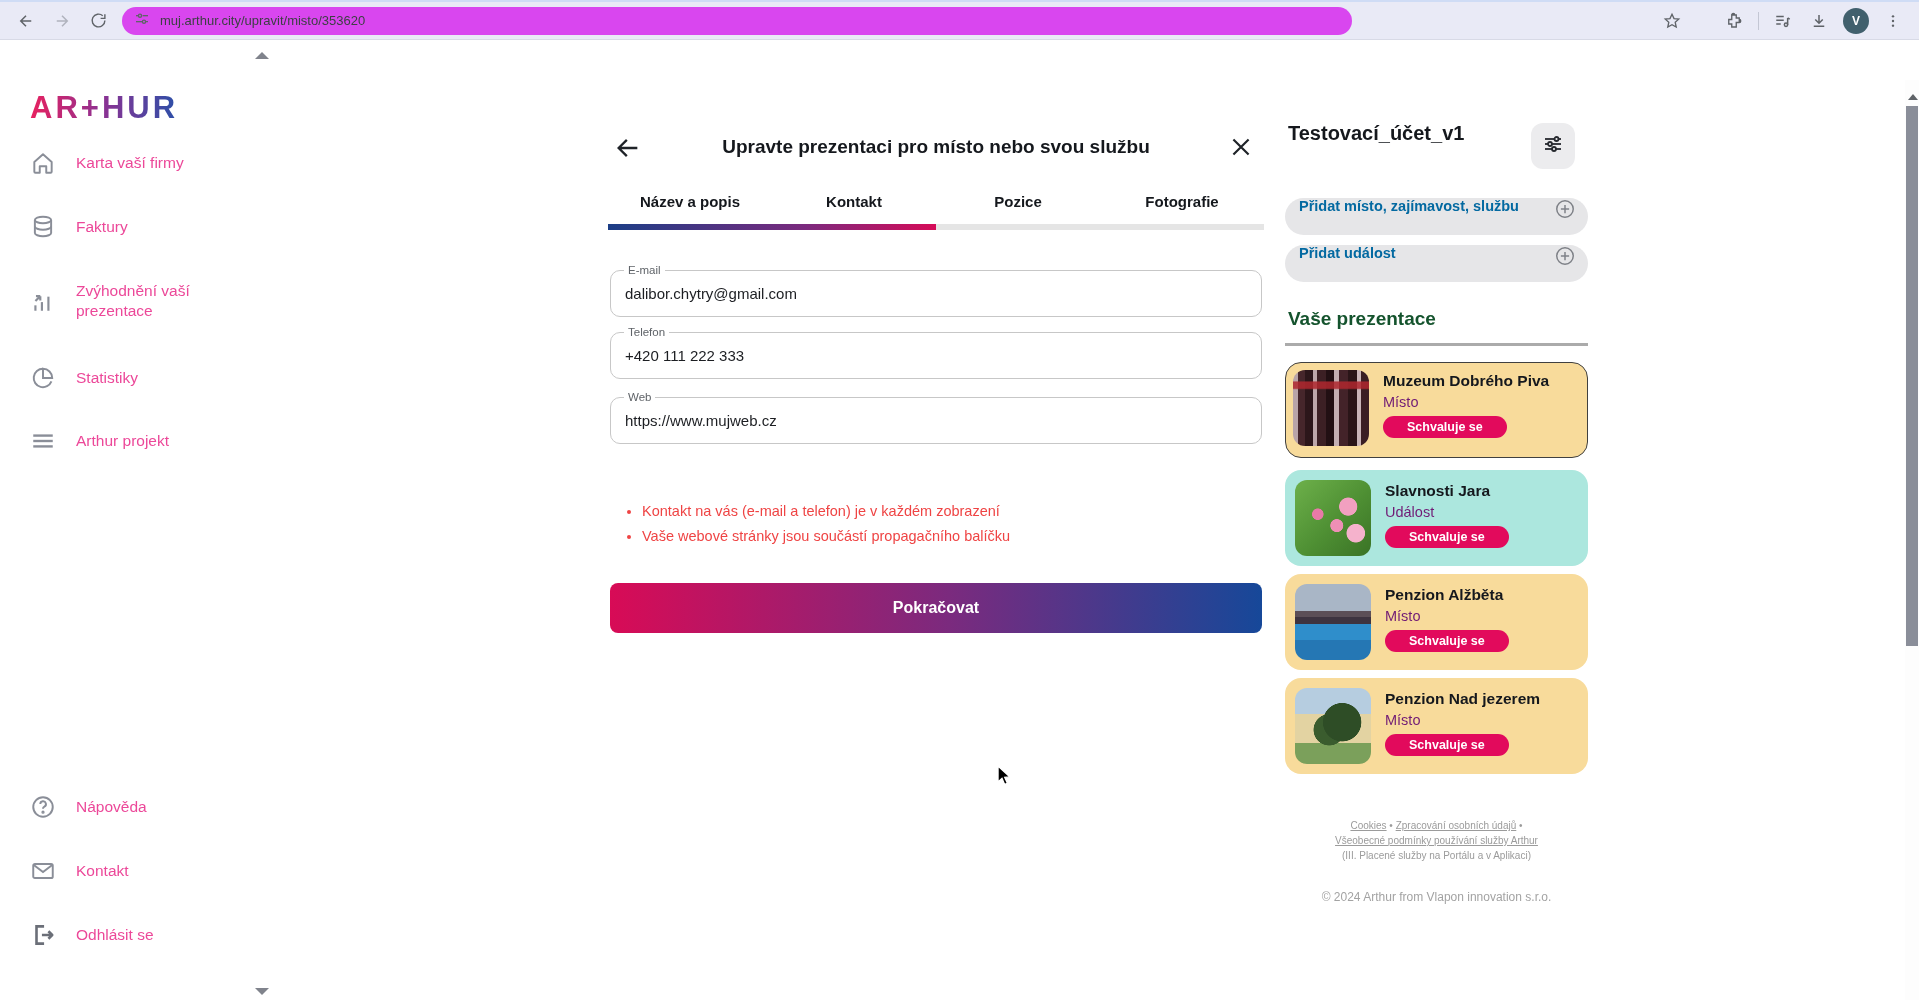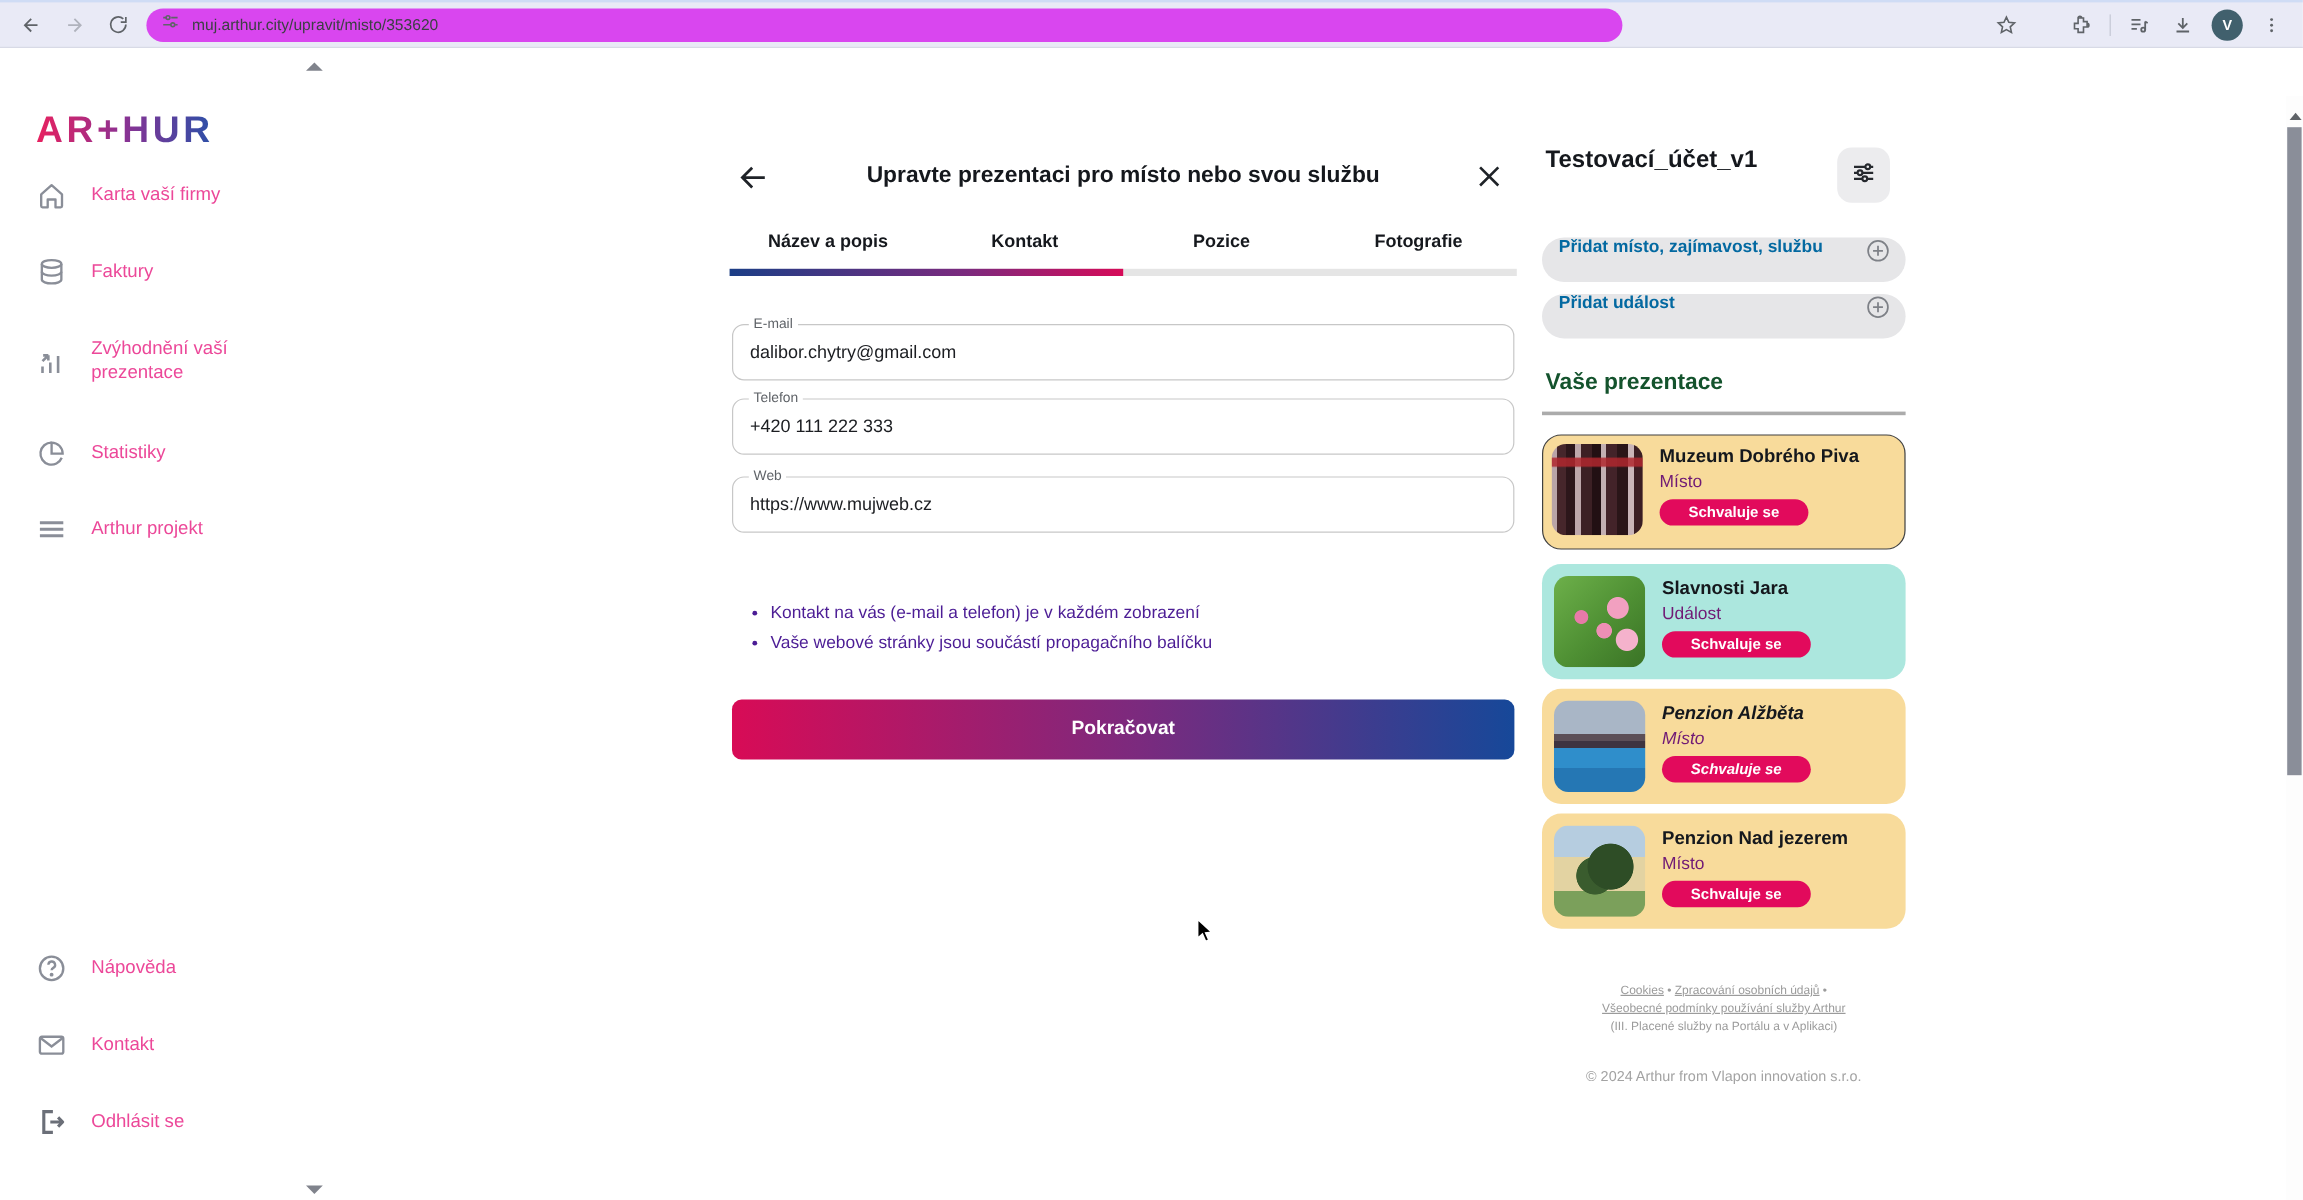--- a/index.html
+++ b/index.html
@@ -40,21 +40,21 @@
   .tab { flex:1; text-align:center; font-size:15px; font-weight:bold; color:#15181d; cursor:pointer; }
   .progress { position:absolute; left:0; top:184px; width:656px; height:6px; background:#e5e5e5; }
   .progress-fill { height:6px; width:50%; background:linear-gradient(90deg,#1b3e86 0%,#7b2a7e 60%,#d60b58 100%); }
 
   .field { position:absolute; left:2px; width:652px; height:47px; border:1px solid #c7c7c7; border-radius:10px; background:#fff; }
   .field-label { position:absolute; left:13px; top:-7px; background:#fff; padding:0 4px; font-size:11.5px; color:#5f6368; }
   .field input { position:absolute; left:14px; top:0; width:620px; height:45px; border:none; outline:none; font-size:15px; color:#1c1e22; font-family:"Liberation Sans",sans-serif; background:transparent; }
   .f-email { top:230px; } .f-phone { top:292px; } .f-web { top:357px; }
 
   .notes { position:absolute; left:34px; top:463px; }
-  .notes li { font-size:14.5px; color:#4c1d95; margin-bottom:9px; line-height:16px; }
+  .notes li { font-size:14.5px; color:#ef4444; margin-bottom:9px; line-height:16px; }
 
   .continue-btn { position:absolute; left:2px; top:543px; width:652px; height:50px; border:none; border-radius:8px; background:linear-gradient(90deg,#d80b56 0%,#7b2a7e 52%,#164899 100%); color:#fff; font-size:16px; font-weight:bold; font-family:"Liberation Sans",sans-serif; cursor:pointer; }
 
   
   .right-panel { position:absolute; left:1285px; top:0; width:305px; height:960px; }
   .account-name { position:absolute; left:3px; top:82px; font-size:20px; font-weight:bold; color:#15181d; }
   .settings-btn { position:absolute; left:246px; top:83px; width:44px; height:46px; background:#ececee; border-radius:12px; display:flex; align-items:center; justify-content:center; cursor:pointer; color:#26292e; }
   .add-btn { position:absolute; left:0; width:303px; height:37px; background:#e6e6e8; border-radius:19px; display:flex; align-items:flex-start; padding:0 12px 0 14px; color:#0369a1; font-size:14.5px; font-weight:bold; cursor:pointer; }
   .add-btn .plus { margin-left:auto; width:22px; height:22px; color:#7e8187; }
   .ab1 { top:158px; } .ab2 { top:205px; }
@@ -63,21 +63,21 @@
 
   .pcard { position:absolute; left:0; width:303px; height:96px; border-radius:16px; padding:10px; cursor:pointer; }
   .pcard.yellow { background:#f8db9b; }
   .pcard.teal { background:#ace7de; }
   .pcard.selected { border:1px solid #404040; }
   .card-img { position:absolute; left:10px; top:10px; width:76px; height:76px; border-radius:12px; overflow:hidden; }
   .card-body { position:absolute; left:100px; top:12px; }
   .card-title { font-size:15.5px; font-weight:bold; color:#15181d; }
   .card-sub { font-size:14.5px; color:#701a75; margin-top:4px; }
   .status-badge { display:inline-block; margin-top:6px; background:#e20a5c; color:#fff; font-size:12.5px; font-weight:bold; border-radius:999px; padding:4px 24px; }
-  .c1 { top:322px; } .c2 { top:430px; } .c3 { top:534px;font-style:italic; } .c4 { top:638px; }
+  .c1 { top:322px; } .c2 { top:430px; } .c3 { top:534px; } .c4 { top:638px; }
   .pcard.selected .card-img { left:7px; top:7px; }
   .pcard.selected .card-body { left:97px; top:9px; }
 
   
   .img-beer { background:
       linear-gradient(180deg, rgba(176,39,46,0) 14%, rgba(176,39,46,.85) 16% 24%, rgba(176,39,46,0) 26%),
       linear-gradient(90deg,#b9a4a8 0 6%,#46262b 6% 16%,#2c161a 16% 26%,#bda7aa 26% 32%,#3c2024 32% 44%,#221013 44% 54%,#c3afb2 54% 60%,#432329 60% 72%,#2a1518 72% 84%,#c9b5b8 84% 90%,#3a1e23 90% 100%); }
   .img-flowers { background:
       radial-gradient(circle at 70% 35%, #f2a0c0 0 12%, transparent 13%),
       radial-gradient(circle at 55% 60%, #ee8fb5 0 10%, transparent 11%),

